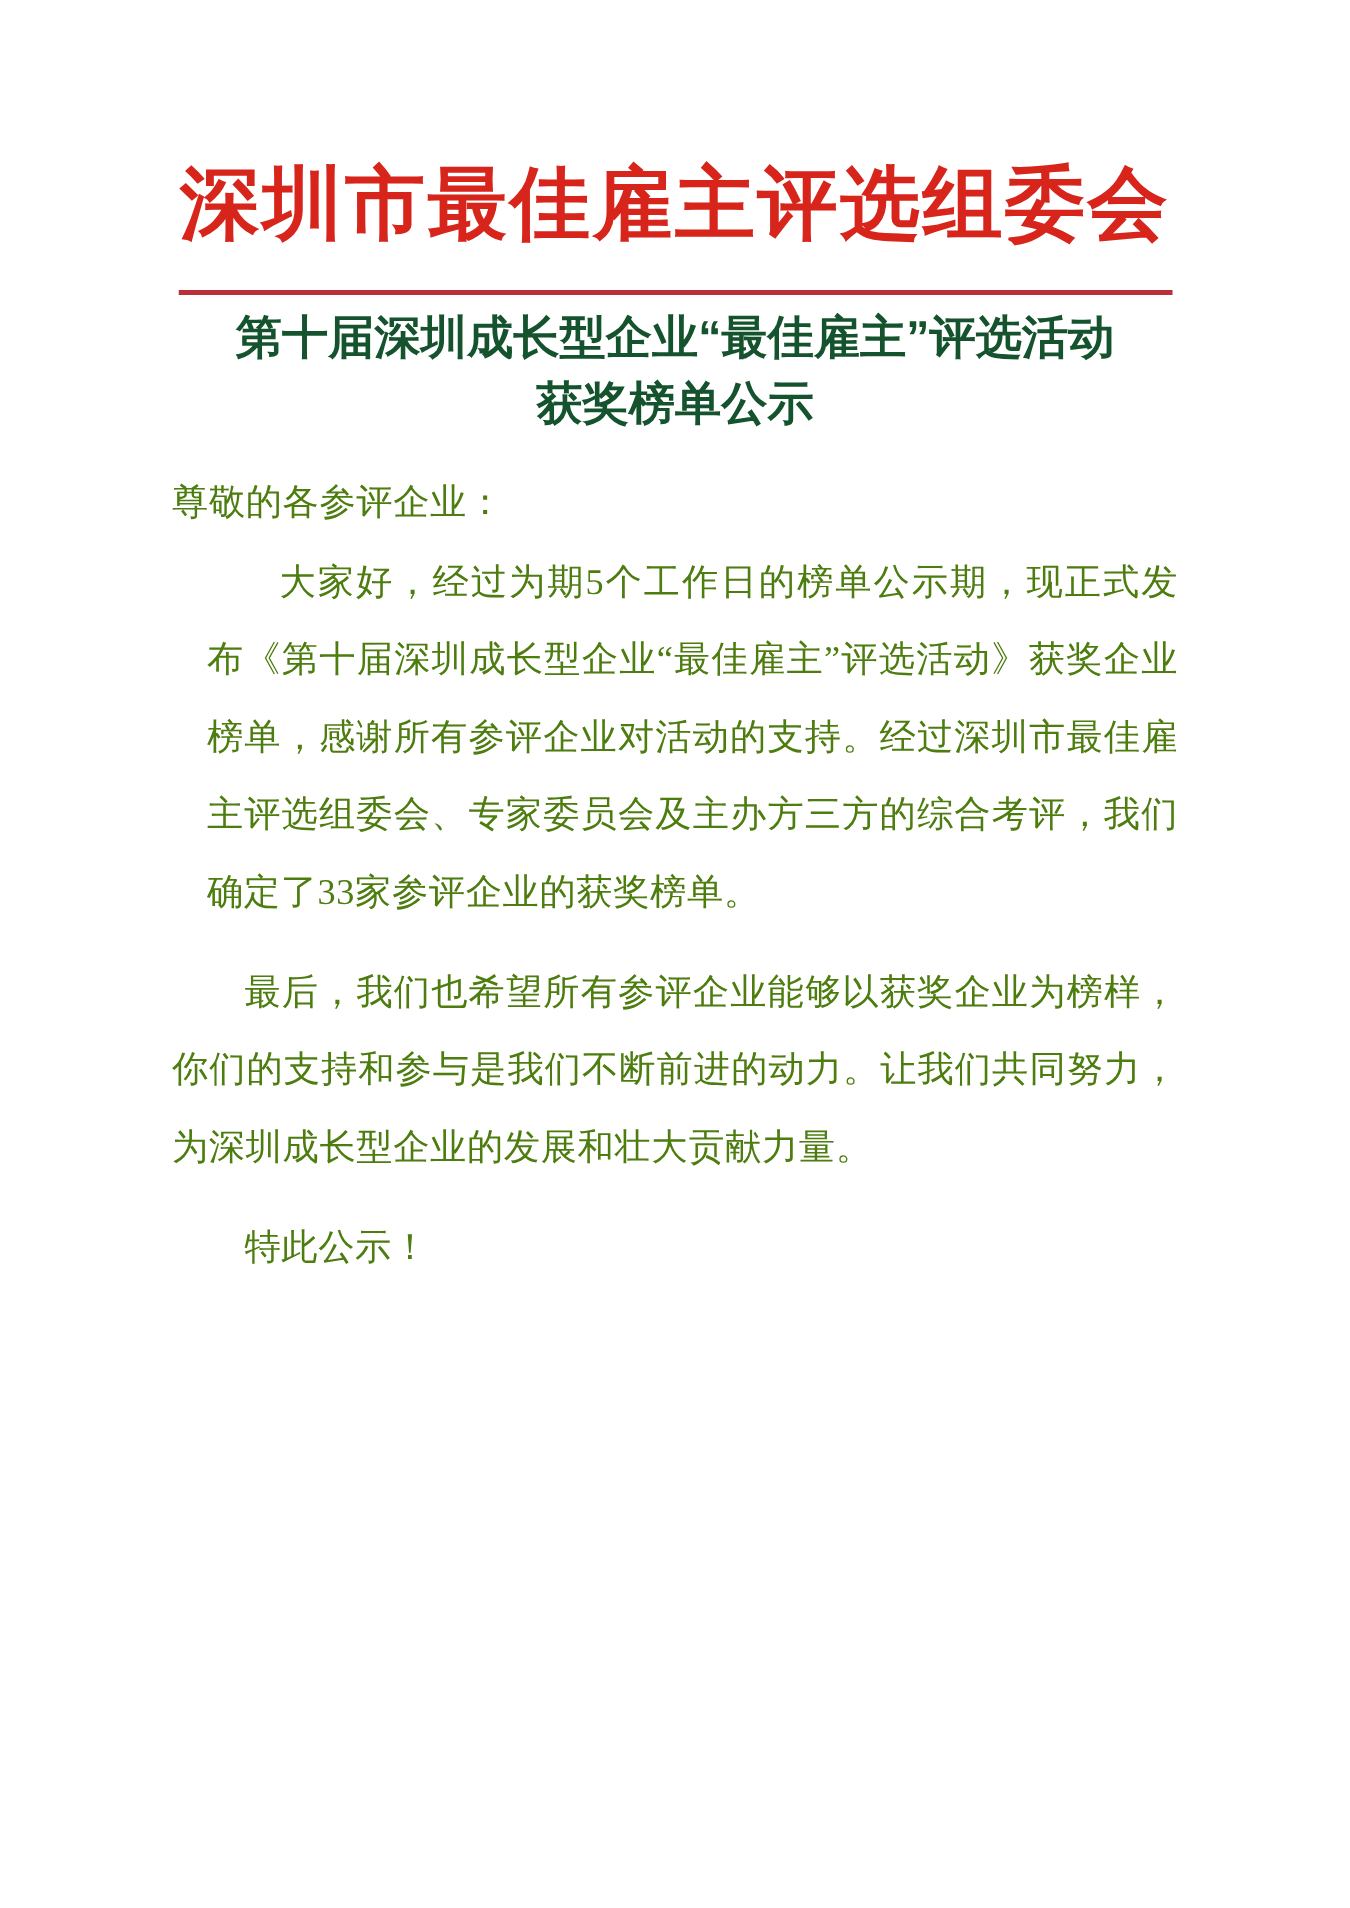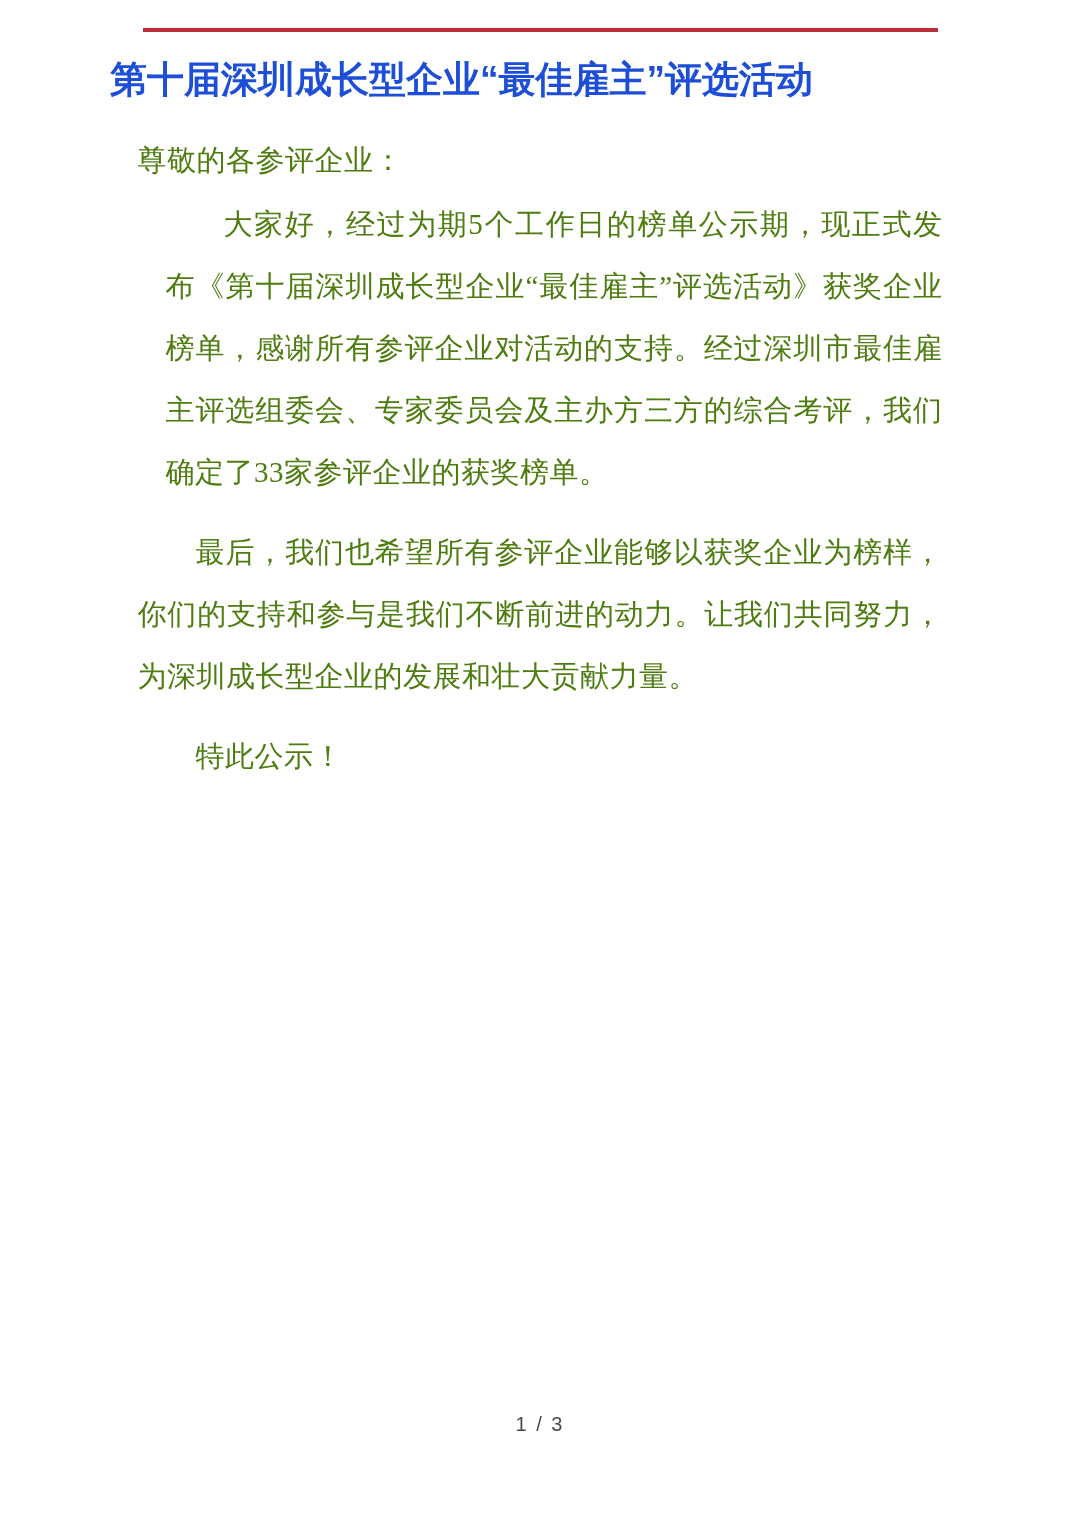--- a/index.html
+++ b/index.html
@@ -29,23 +29,24 @@
     white-space: nowrap;
   }
   .divider {
     width: 795px;
     height: 4px;
     margin: 28px auto 0 auto;
     background: #bb2f3a;
     border: none;
   }
   .doc-title {
-    margin: 22px auto 0 auto;
+    margin: 8px auto 0 auto;
     width: 860px;
-    color: #1d4ed8;
+    text-align: center;
+    color: #14532d;
     font-family: "Liberation Sans", "DejaVu Sans", sans-serif;
     font-weight: bold;
     font-size: 37px;
     line-height: 1.42;
   }
   .doc-title .t-line {
     display: block;
   }
   .doc-body {
     width: 805px;
@@ -85,29 +86,30 @@
     font-size: 20px;
     line-height: 28px;
     letter-spacing: 2px;
   }
 </style>
 </head>
 <body>
 
 <div class="page">
 
+  <h1 class="org-title">深圳市最佳雇主评选组委会</h1>
 
   <div class="divider"></div>
 
   <h2 class="doc-title">
     <span class="t-line">第十届深圳成长型企业“最佳雇主”评选活动</span>
+    <span class="t-line">获奖榜单公示</span>
   </h2>
 
   <div class="doc-body">
     <p class="salutation">尊敬的各参评企业：</p>
     <p class="para first">大家好，经过为期5个工作日的榜单公示期，现正式发布《第十届深圳成长型企业“最佳雇主”评选活动》获奖企业榜单，感谢所有参评企业对活动的支持。经过深圳市最佳雇主评选组委会、专家委员会及主办方三方的综合考评，我们确定了33家参评企业的获奖榜单。</p>
     <p class="para">最后，我们也希望所有参评企业能够以获奖企业为榜样，你们的支持和参与是我们不断前进的动力。让我们共同努力，为深圳成长型企业的发展和壮大贡献力量。</p>
     <p class="para closing">特此公示！</p>
   </div>
 
-  <div class="footer-page">1 / 3</div>
 
 </div>
 
 </body></html>

